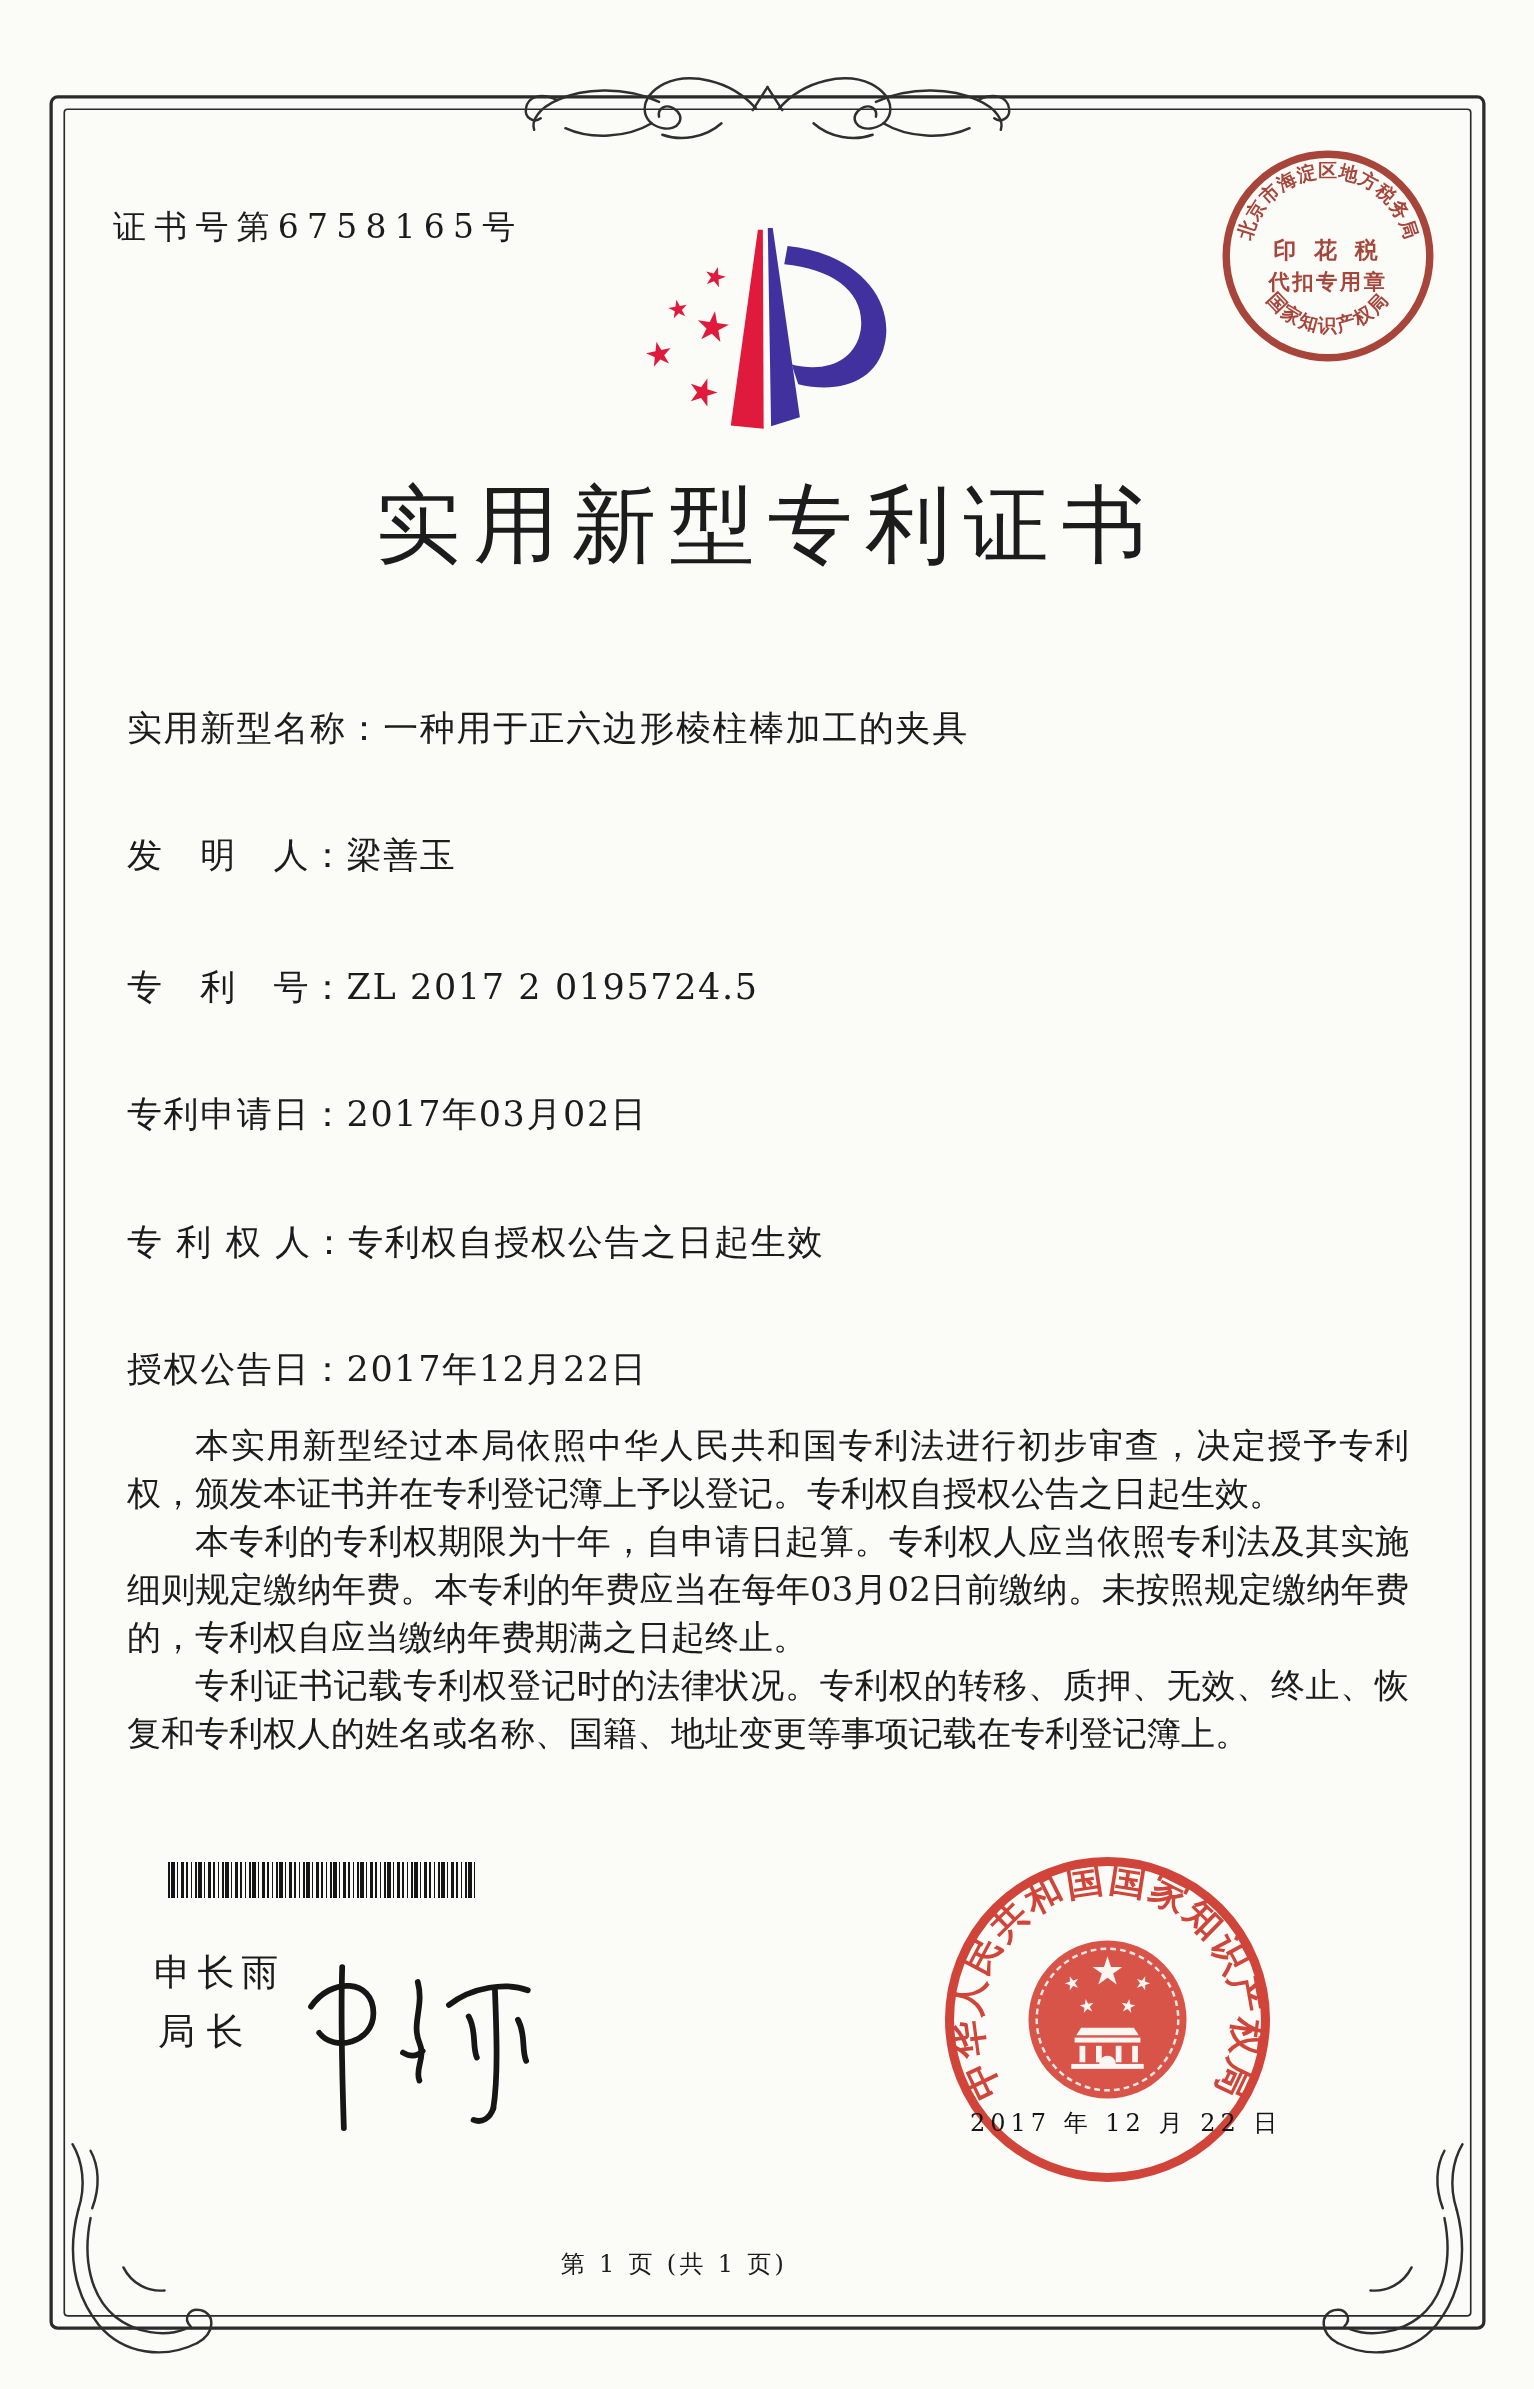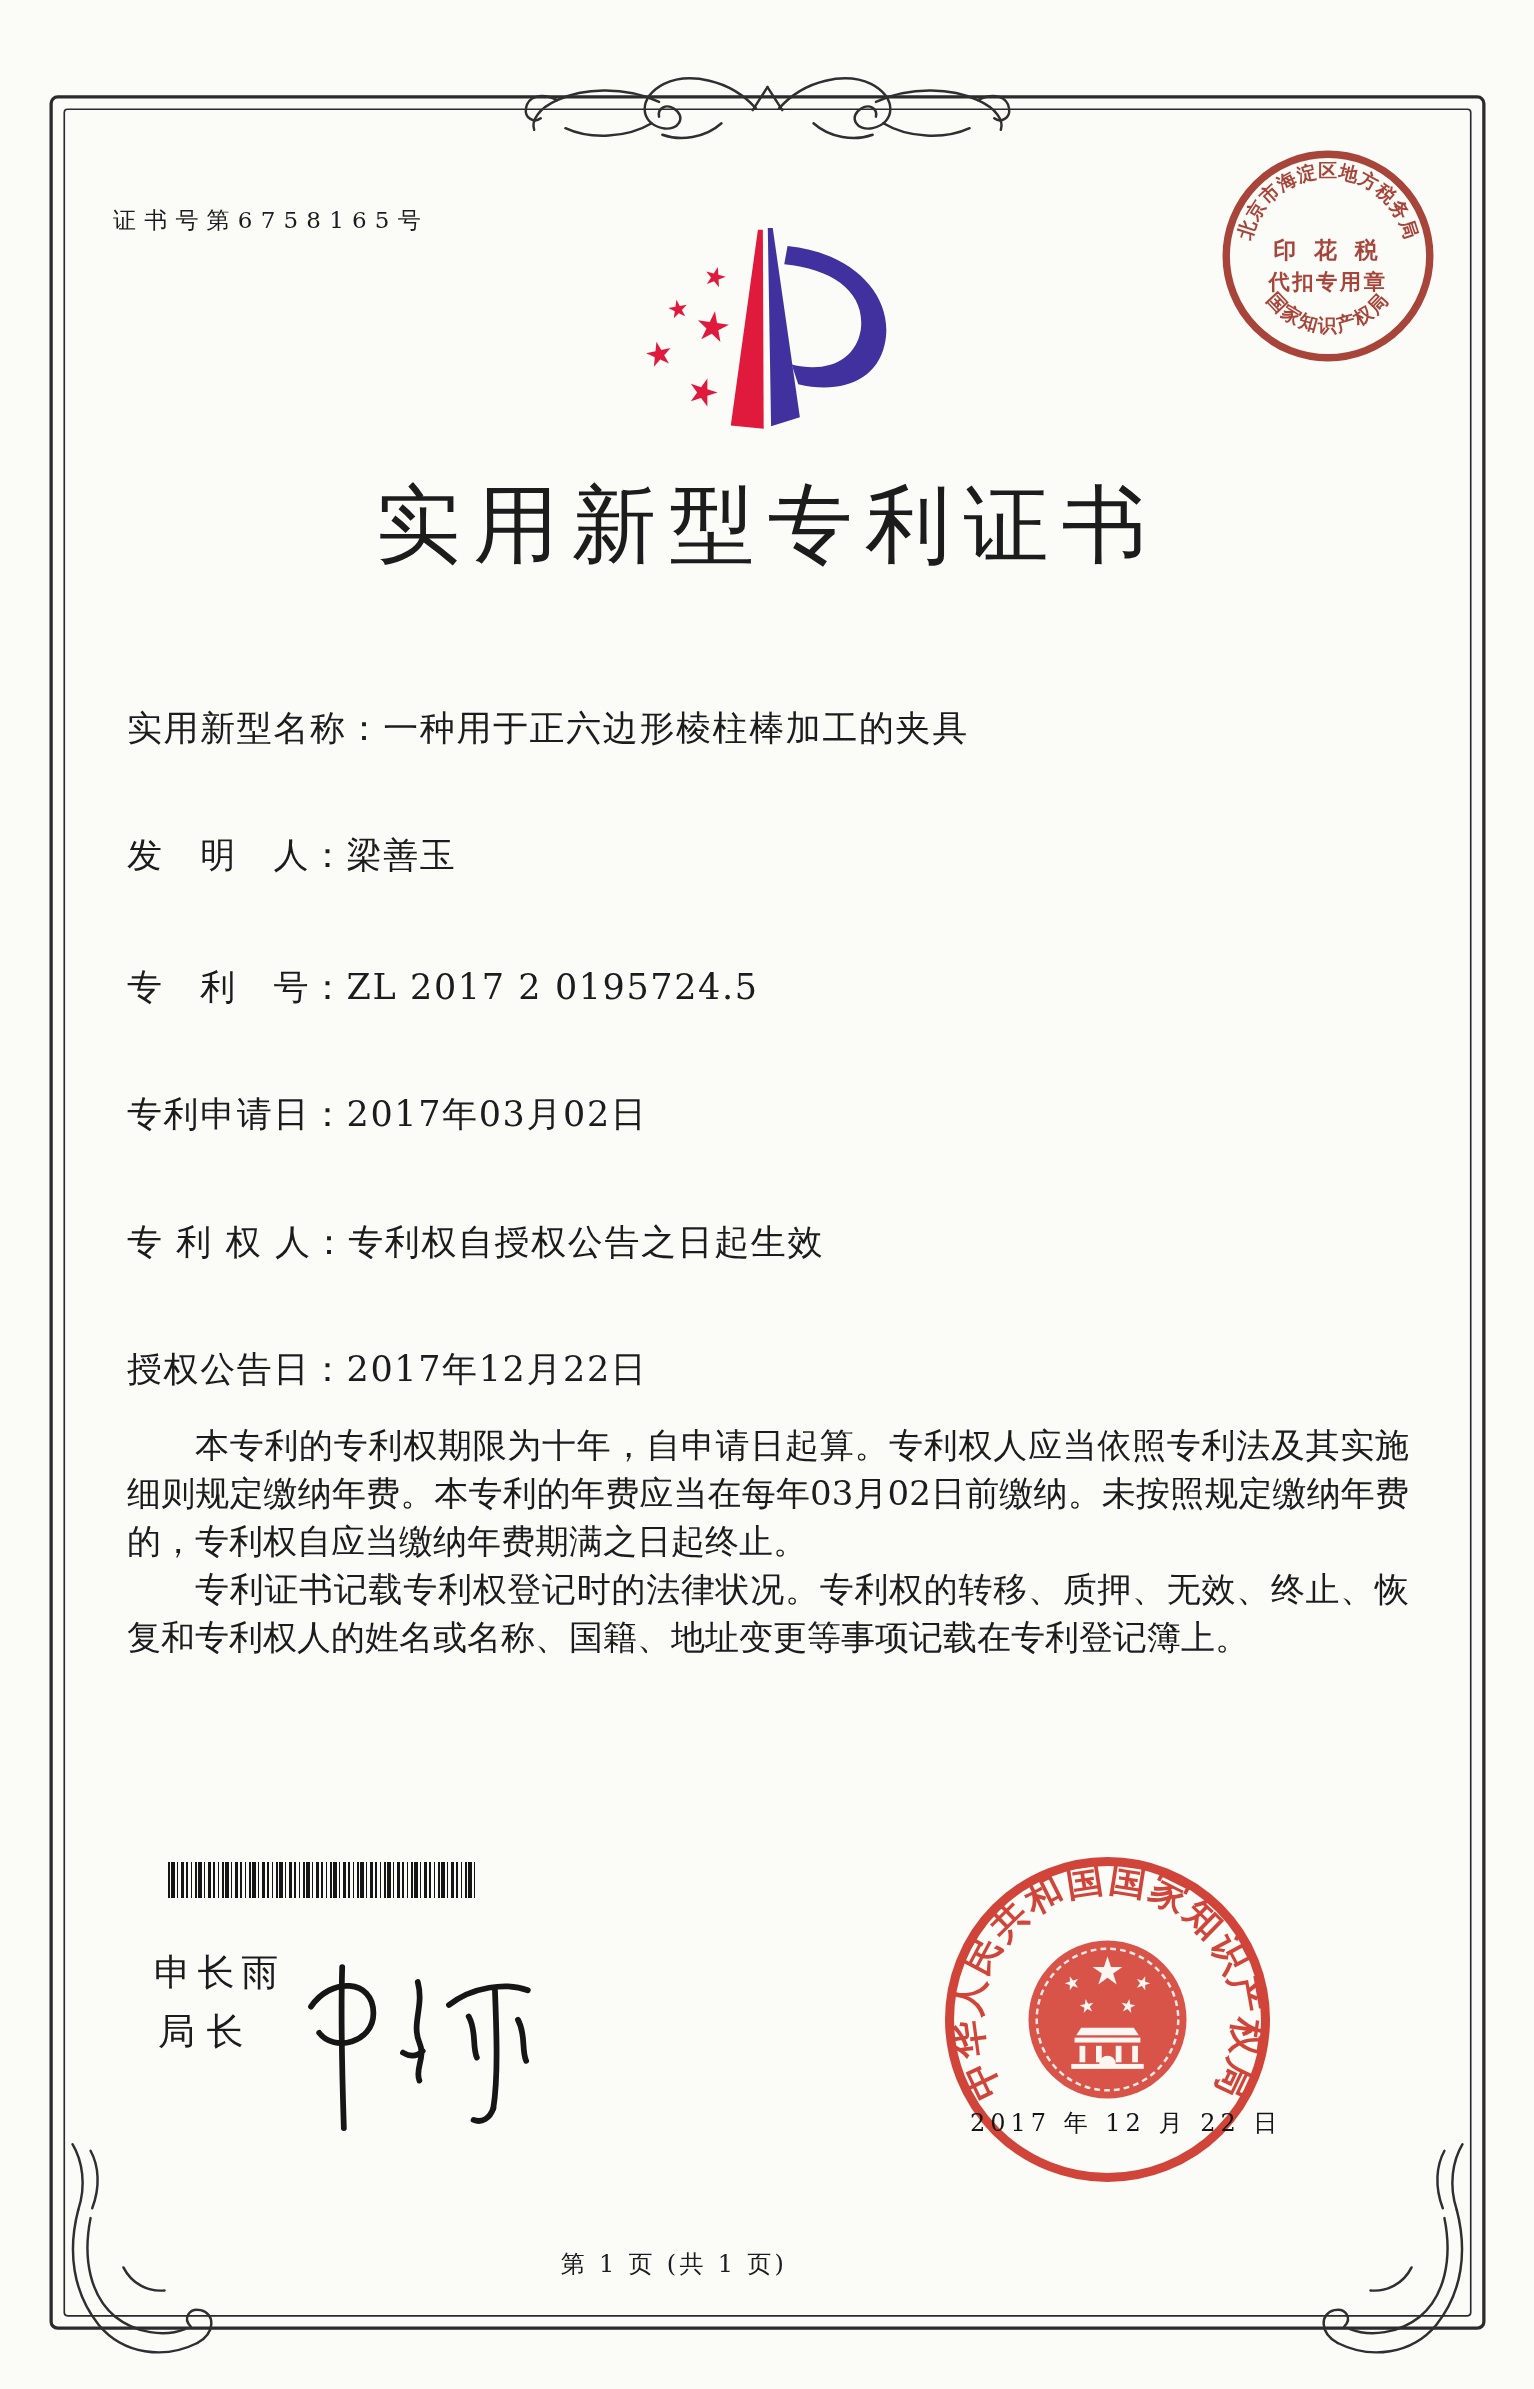--- a/index.html
+++ b/index.html
@@ -1,19 +1,19 @@
 <!DOCTYPE html>
 <html style="font-size:13px"><head>
 <meta charset="utf-8">
 <style>
   html,body{margin:0;padding:0;background:#e8e8e6;}
   .page{position:relative;width:1535px;height:2389px;background:#fbfbf7;overflow:hidden;
         font-family:"DejaVu Serif","Liberation Serif",serif;color:#1c1c1c;}
   .abs{position:absolute;}
-  .certnum{left:113px;top:205px;font-size:23px;letter-spacing:8.2px;text-align:center;}
+  .certnum{left:113px;top:205px;font-size:33px;letter-spacing:8.2px;text-align:center;}
   .title{left:0;top:468px;width:1535px;text-align:center;font-size:85px;font-weight:normal;letter-spacing:13px;}
   .field{left:127px;font-size:35px;letter-spacing:1.6px;white-space:nowrap;}
   .body-text{left:127px;top:1421px;width:1282px;font-size:34px;line-height:48px;text-align:justify;}
   .body-text p{margin:0;text-indent:2em;}
   .barcode{left:168px;top:1862px;width:309px;height:36px;
     background:repeating-linear-gradient(90deg,#151515 0 1.6px,transparent 1.6px 3.3px,#151515 3.3px 7.4px,
       transparent 7.4px 9px,#151515 9px 10px,transparent 10px 13px,#151515 13px 16.4px,transparent 16.4px 18px,
       #151515 18px 20px,transparent 20px 23px,#151515 23px 24px,transparent 24px 27px);}
   .director-label{left:158px;top:2007px;font-size:37px;letter-spacing:11.5px;}
   .director-name{left:154px;top:1948px;font-size:37px;letter-spacing:6.6px;}
@@ -109,20 +109,21 @@
   <div class="abs title z2">实用新型专利证书</div>
 
   <div class="abs field z2" style="top:832px"><span>发　明　人：</span><span>梁善玉</span></div>
   <div class="abs field z2" style="top:705px"><span>实用新型名称：</span><span>一种用于正六边形棱柱棒加工的夹具</span></div>
   <div class="abs field z2" style="top:964px"><span>专　利　号：</span><span>ZL 2017 2 0195724.5</span></div>
   <div class="abs field z2" style="top:1091px"><span>专利申请日：</span><span>2017年03月02日</span></div>
   <div class="abs field z2" style="top:1219px"><span>专 利 权 人：</span><span>专利权自授权公告之日起生效</span></div>
   <div class="abs field z2" style="top:1346px"><span>授权公告日：</span><span>2017年12月22日</span></div>
 
   <div class="abs body-text z2">
+    <p>本实用新型经过本局依照中华人民共和国专利法进行初步审查，决定授予专利权，颁发本证书并在专利登记簿上予以登记。专利权自授权公告之日起生效。</p>
     <p>本专利的专利权期限为十年，自申请日起算。专利权人应当依照专利法及其实施细则规定缴纳年费。本专利的年费应当在每年03月02日前缴纳。未按照规定缴纳年费的，专利权自应当缴纳年费期满之日起终止。</p>
     <p>专利证书记载专利权登记时的法律状况。专利权的转移、质押、无效、终止、恢复和专利权人的姓名或名称、国籍、地址变更等事项记载在专利登记簿上。</p>
   </div>
 
   <div class="abs barcode z2"></div>
 
   <div class="abs director-label z2">局长</div>
   <div class="abs director-name z2">申长雨</div>
 
   <svg class="abs z3" style="left:288px;top:1954px" width="271" height="189" viewBox="0 0 330 230">

